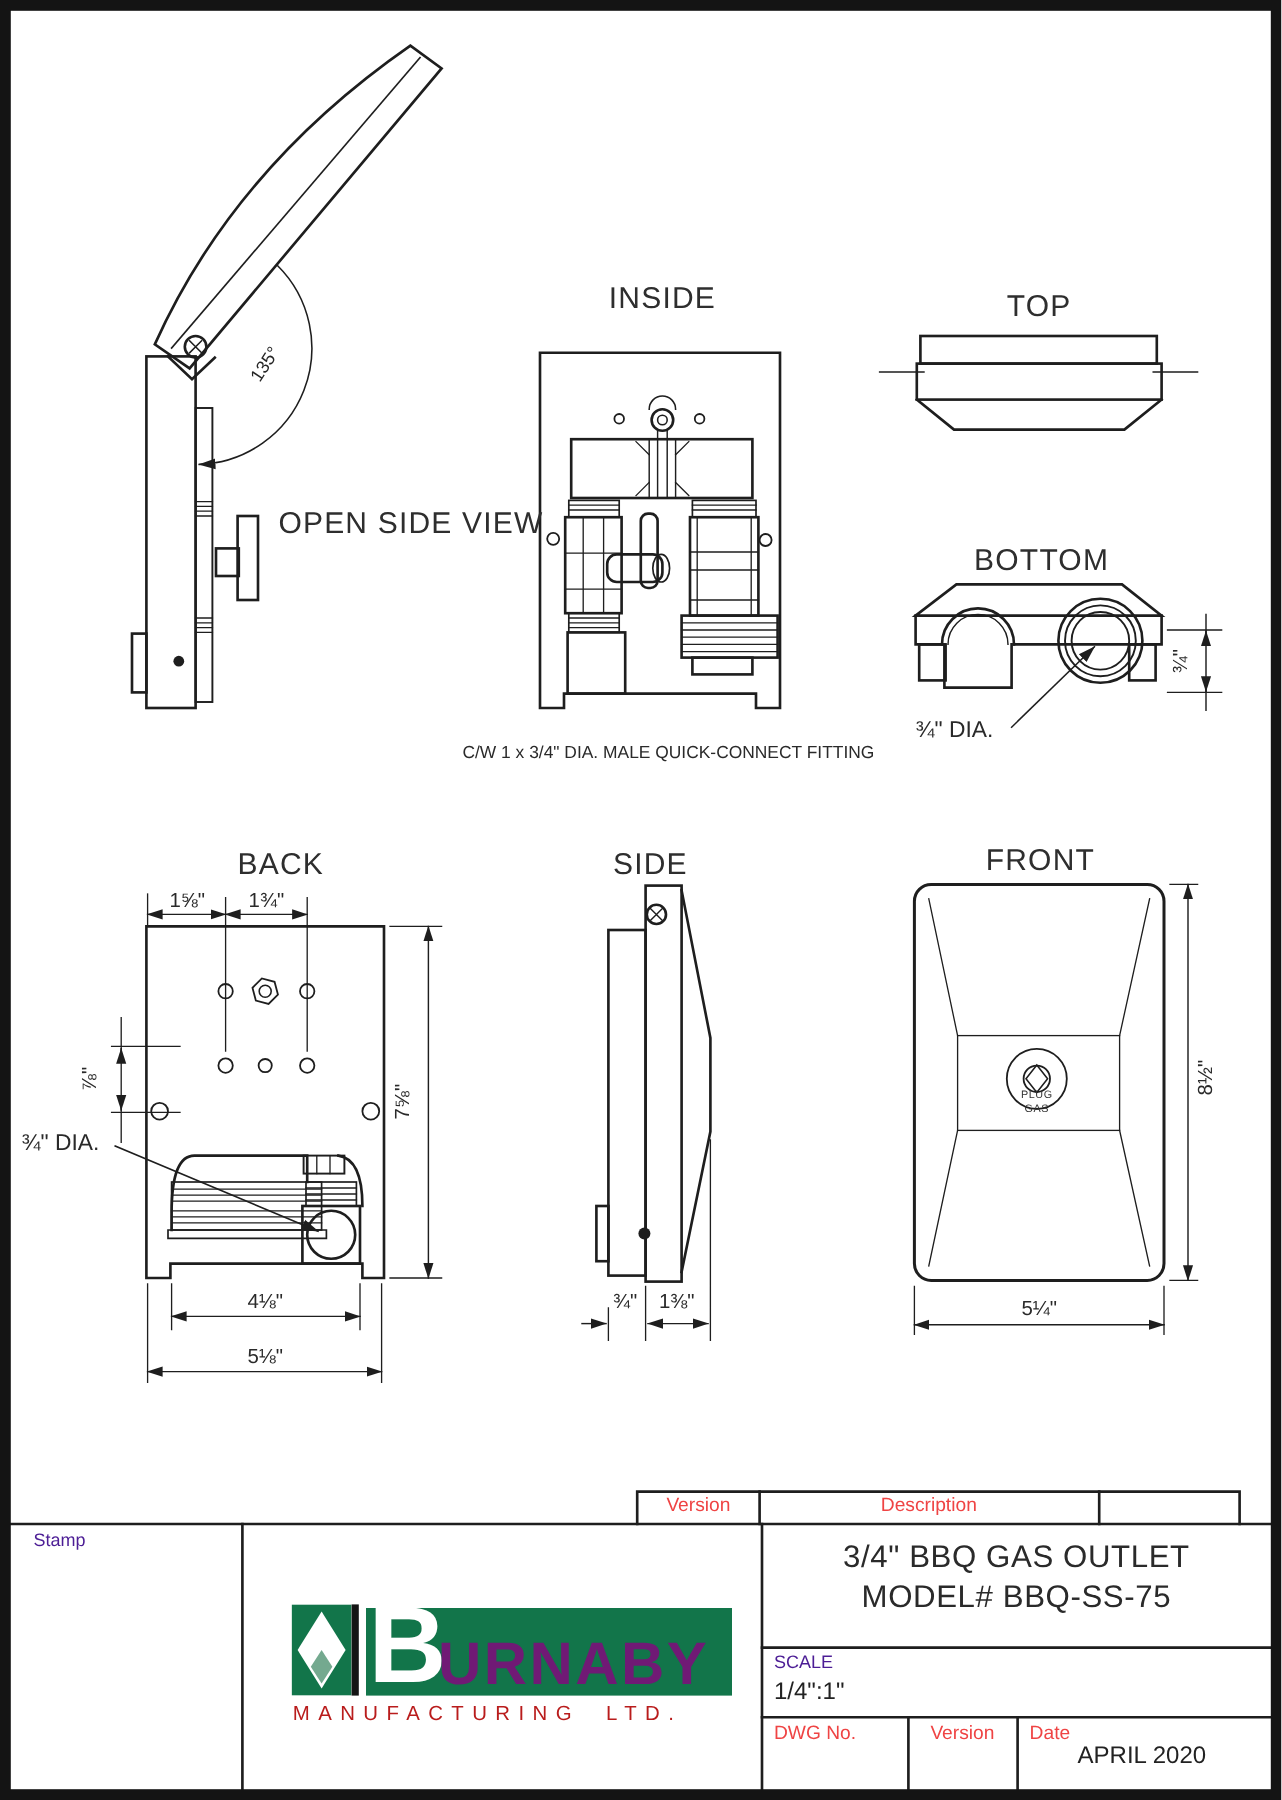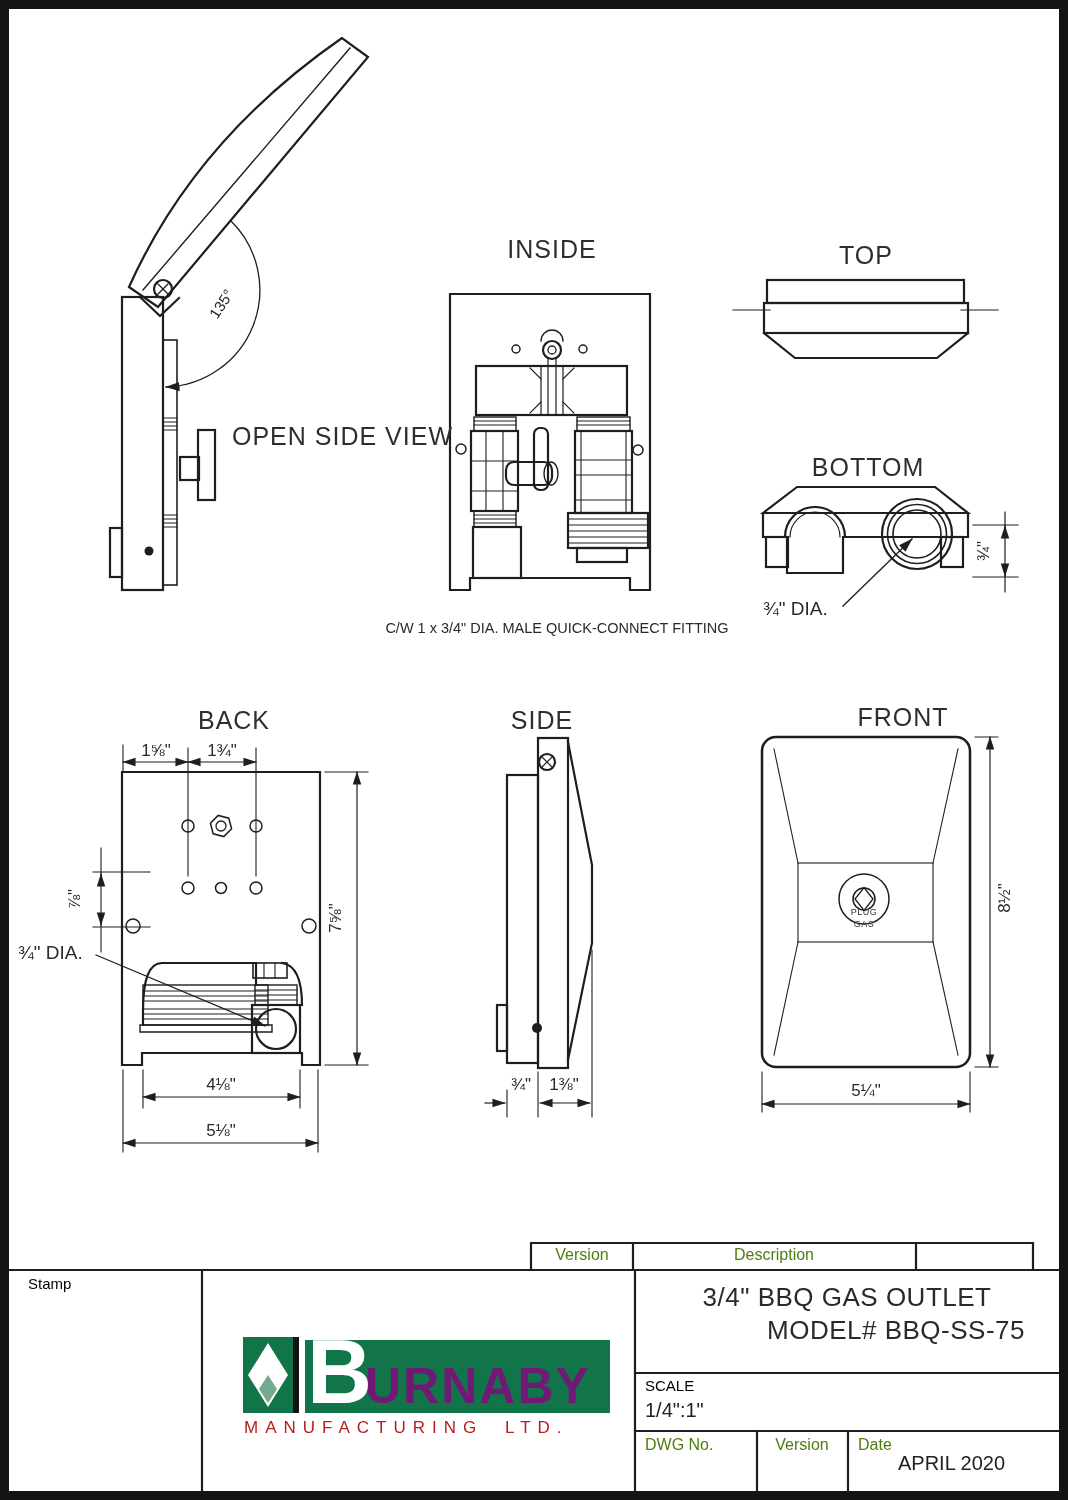--- a/index.html
+++ b/index.html
@@ -10,23 +10,23 @@
   .frame{position:absolute;inset:0;border:9px solid #141414;pointer-events:none;box-sizing:border-box;}
   .lwork{position:absolute;left:0;top:0;}
   .lbl{position:absolute;color:#262626;white-space:nowrap;line-height:1.05;}
   .vtitle{font-size:25px;letter-spacing:1px;color:#2e2e2e;}
   .dim{font-size:17px;color:#2a2a2a;}
   .dim-lg{font-size:19px;color:#2a2a2a;}
   .ctr{transform:translateX(-50%);}
   .rot{transform:translate(-50%,-50%) rotate(-90deg);}
   .tilt{transform:rotate(-57deg);font-size:15px;}
   .caption{font-size:14.5px;color:#2a2a2a;}
-  .tb-h{font-size:16px;color:#4d7c0f;}
+  .tb-h{font-size:16px;color:#ef4444;}
   .tb-title{font-size:26px;color:#2a2a2a;letter-spacing:0.5px;}
-  .tb-sm{font-size:15px;color:#000000;}
+  .tb-sm{font-size:15px;color:#4c1d95;}
   .tb-val{font-size:20px;color:#222;}
   .plug-txt{font-size:9px;color:#333;letter-spacing:0.5px;}
   .logo-band{position:absolute;background:#12754a;}
   .logo-bar{position:absolute;background:#141414;}
   .logo-b{position:absolute;color:#ffffff;font-weight:bold;font-size:90px;line-height:1;}
   .logo-rest{position:absolute;color:#701a75;font-weight:bold;font-size:50px;line-height:1;letter-spacing:2px;}
   .logo-sub{position:absolute;color:#b91c1c;font-size:17px;letter-spacing:7px;word-spacing:10px;}
 </style>
 </head>
 <body>
@@ -185,21 +185,21 @@
       <path d="M757,1431 V1491 M848,1431 V1491"></path>
     </g>
   </svg>
 
   <div class="lbl vtitle" style="left:232px;top:423px;">OPEN SIDE VIEW</div>
   <div class="lbl vtitle ctr" style="left:552px;top:236px;">INSIDE</div>
   <div class="lbl vtitle ctr" style="left:866px;top:242px;">TOP</div>
   <div class="lbl vtitle ctr" style="left:868px;top:454px;">BOTTOM</div>
   <div class="lbl vtitle ctr" style="left:234px;top:707px;">BACK</div>
   <div class="lbl vtitle ctr" style="left:542px;top:707px;">SIDE</div>
-  <div class="lbl vtitle ctr" style="left:867px;top:704px;margin-left:36px;">FRONT</div>
+  <div class="lbl vtitle ctr" style="left:867px;top:704px;">FRONT</div>
 
   <div class="lbl tilt" style="left:206px;top:296px;">135°</div>
   <div class="lbl caption ctr" style="left:557px;top:621px;">C/W 1 x 3/4" DIA. MALE QUICK-CONNECT FITTING</div>
 
   <div class="lbl dim-lg" style="left:763px;top:599px;">¾" DIA.</div>
   <div class="lbl dim rot" style="left:984px;top:551px;">¾"</div>
 
   <div class="lbl dim ctr" style="left:156px;top:742px;">1⅝"</div>
   <div class="lbl dim ctr" style="left:222px;top:742px;">1¾"</div>
   <div class="lbl dim rot" style="left:75px;top:899px;">⅞"</div>
@@ -215,21 +215,21 @@
   <div class="lbl dim ctr" style="left:866px;top:1082px;">5¼"</div>
 
   <div class="lbl plug-txt ctr" style="left:864px;top:880px;margin-top:40px;">GAS</div>
   <div class="lbl plug-txt ctr" style="left:864px;top:908px;">PLUG</div>
 
   <div class="lbl tb-h ctr" style="left:582px;top:1247px;">Version</div>
   <div class="lbl tb-h ctr" style="left:774px;top:1247px;">Description</div>
   <div class="lbl tb-sm" style="left:28px;top:1276px;">Stamp</div>
 
   <div class="lbl tb-title ctr" style="left:847px;top:1284px;">3/4" BBQ GAS OUTLET</div>
-  <div class="lbl tb-title ctr" style="left:896px;top:1317px;">MODEL# BBQ-SS-75</div>
+  <div class="lbl tb-title ctr" style="left:847px;top:1317px;">MODEL# BBQ-SS-75</div>
 
   <div class="lbl tb-sm" style="left:645px;top:1378px;">SCALE</div>
   <div class="lbl tb-val" style="left:645px;top:1400px;">1/4":1"</div>
 
   <div class="lbl tb-h" style="left:645px;top:1437px;">DWG No.</div>
   <div class="lbl tb-h ctr" style="left:802px;top:1437px;">Version</div>
   <div class="lbl tb-h" style="left:858px;top:1437px;">Date</div>
   <div class="lbl tb-val" style="left:898px;top:1453px;">APRIL 2020</div>
 
   <div>

